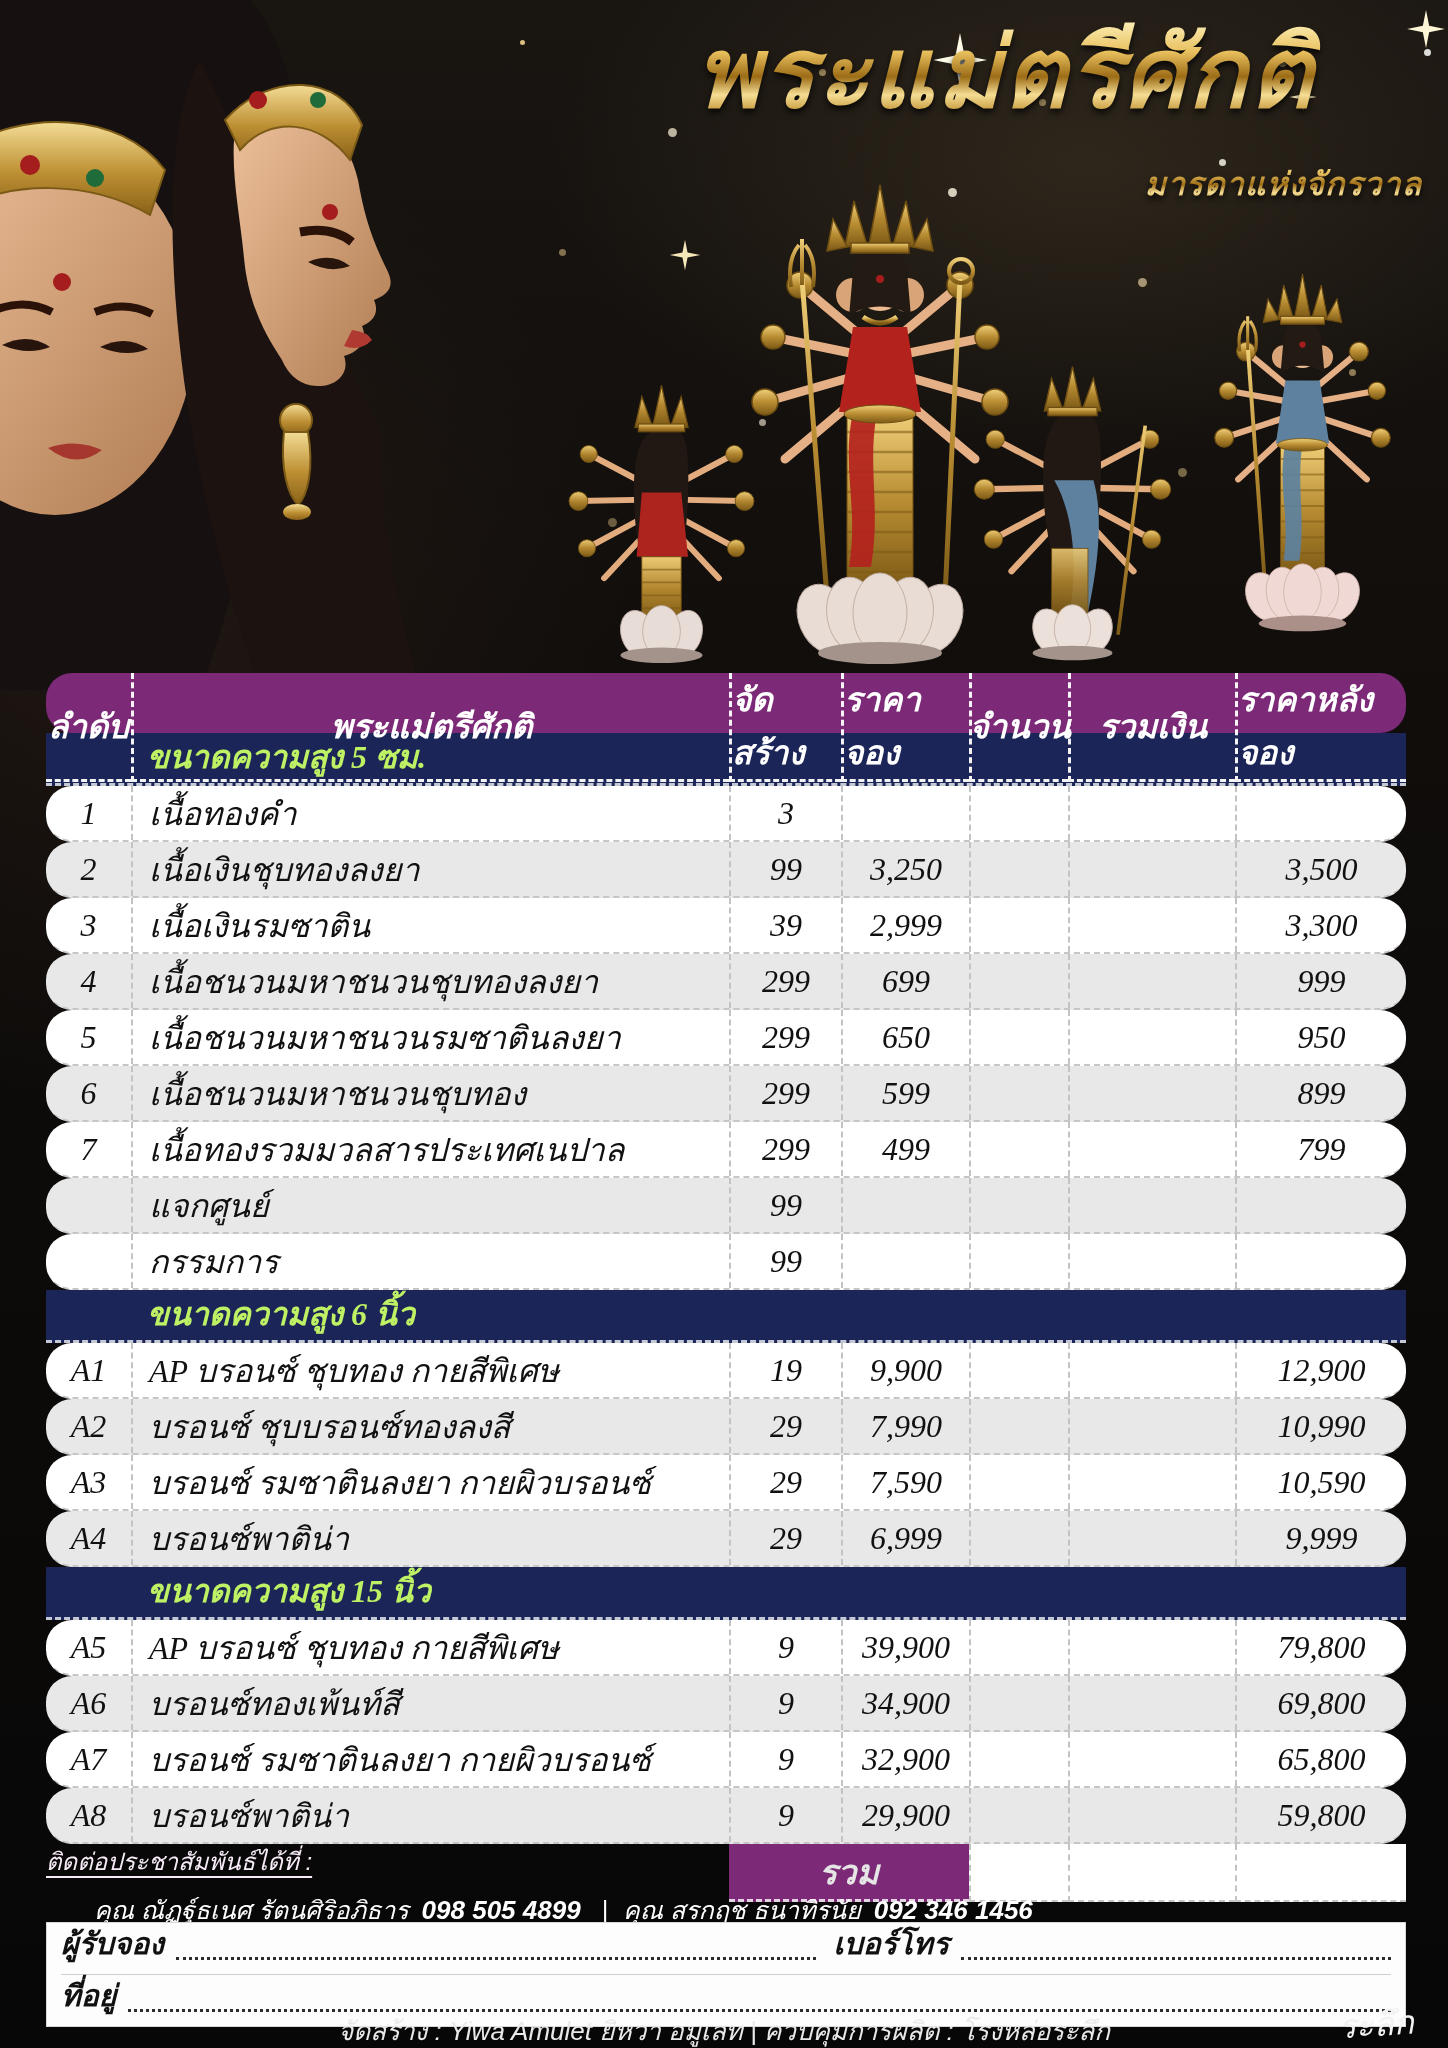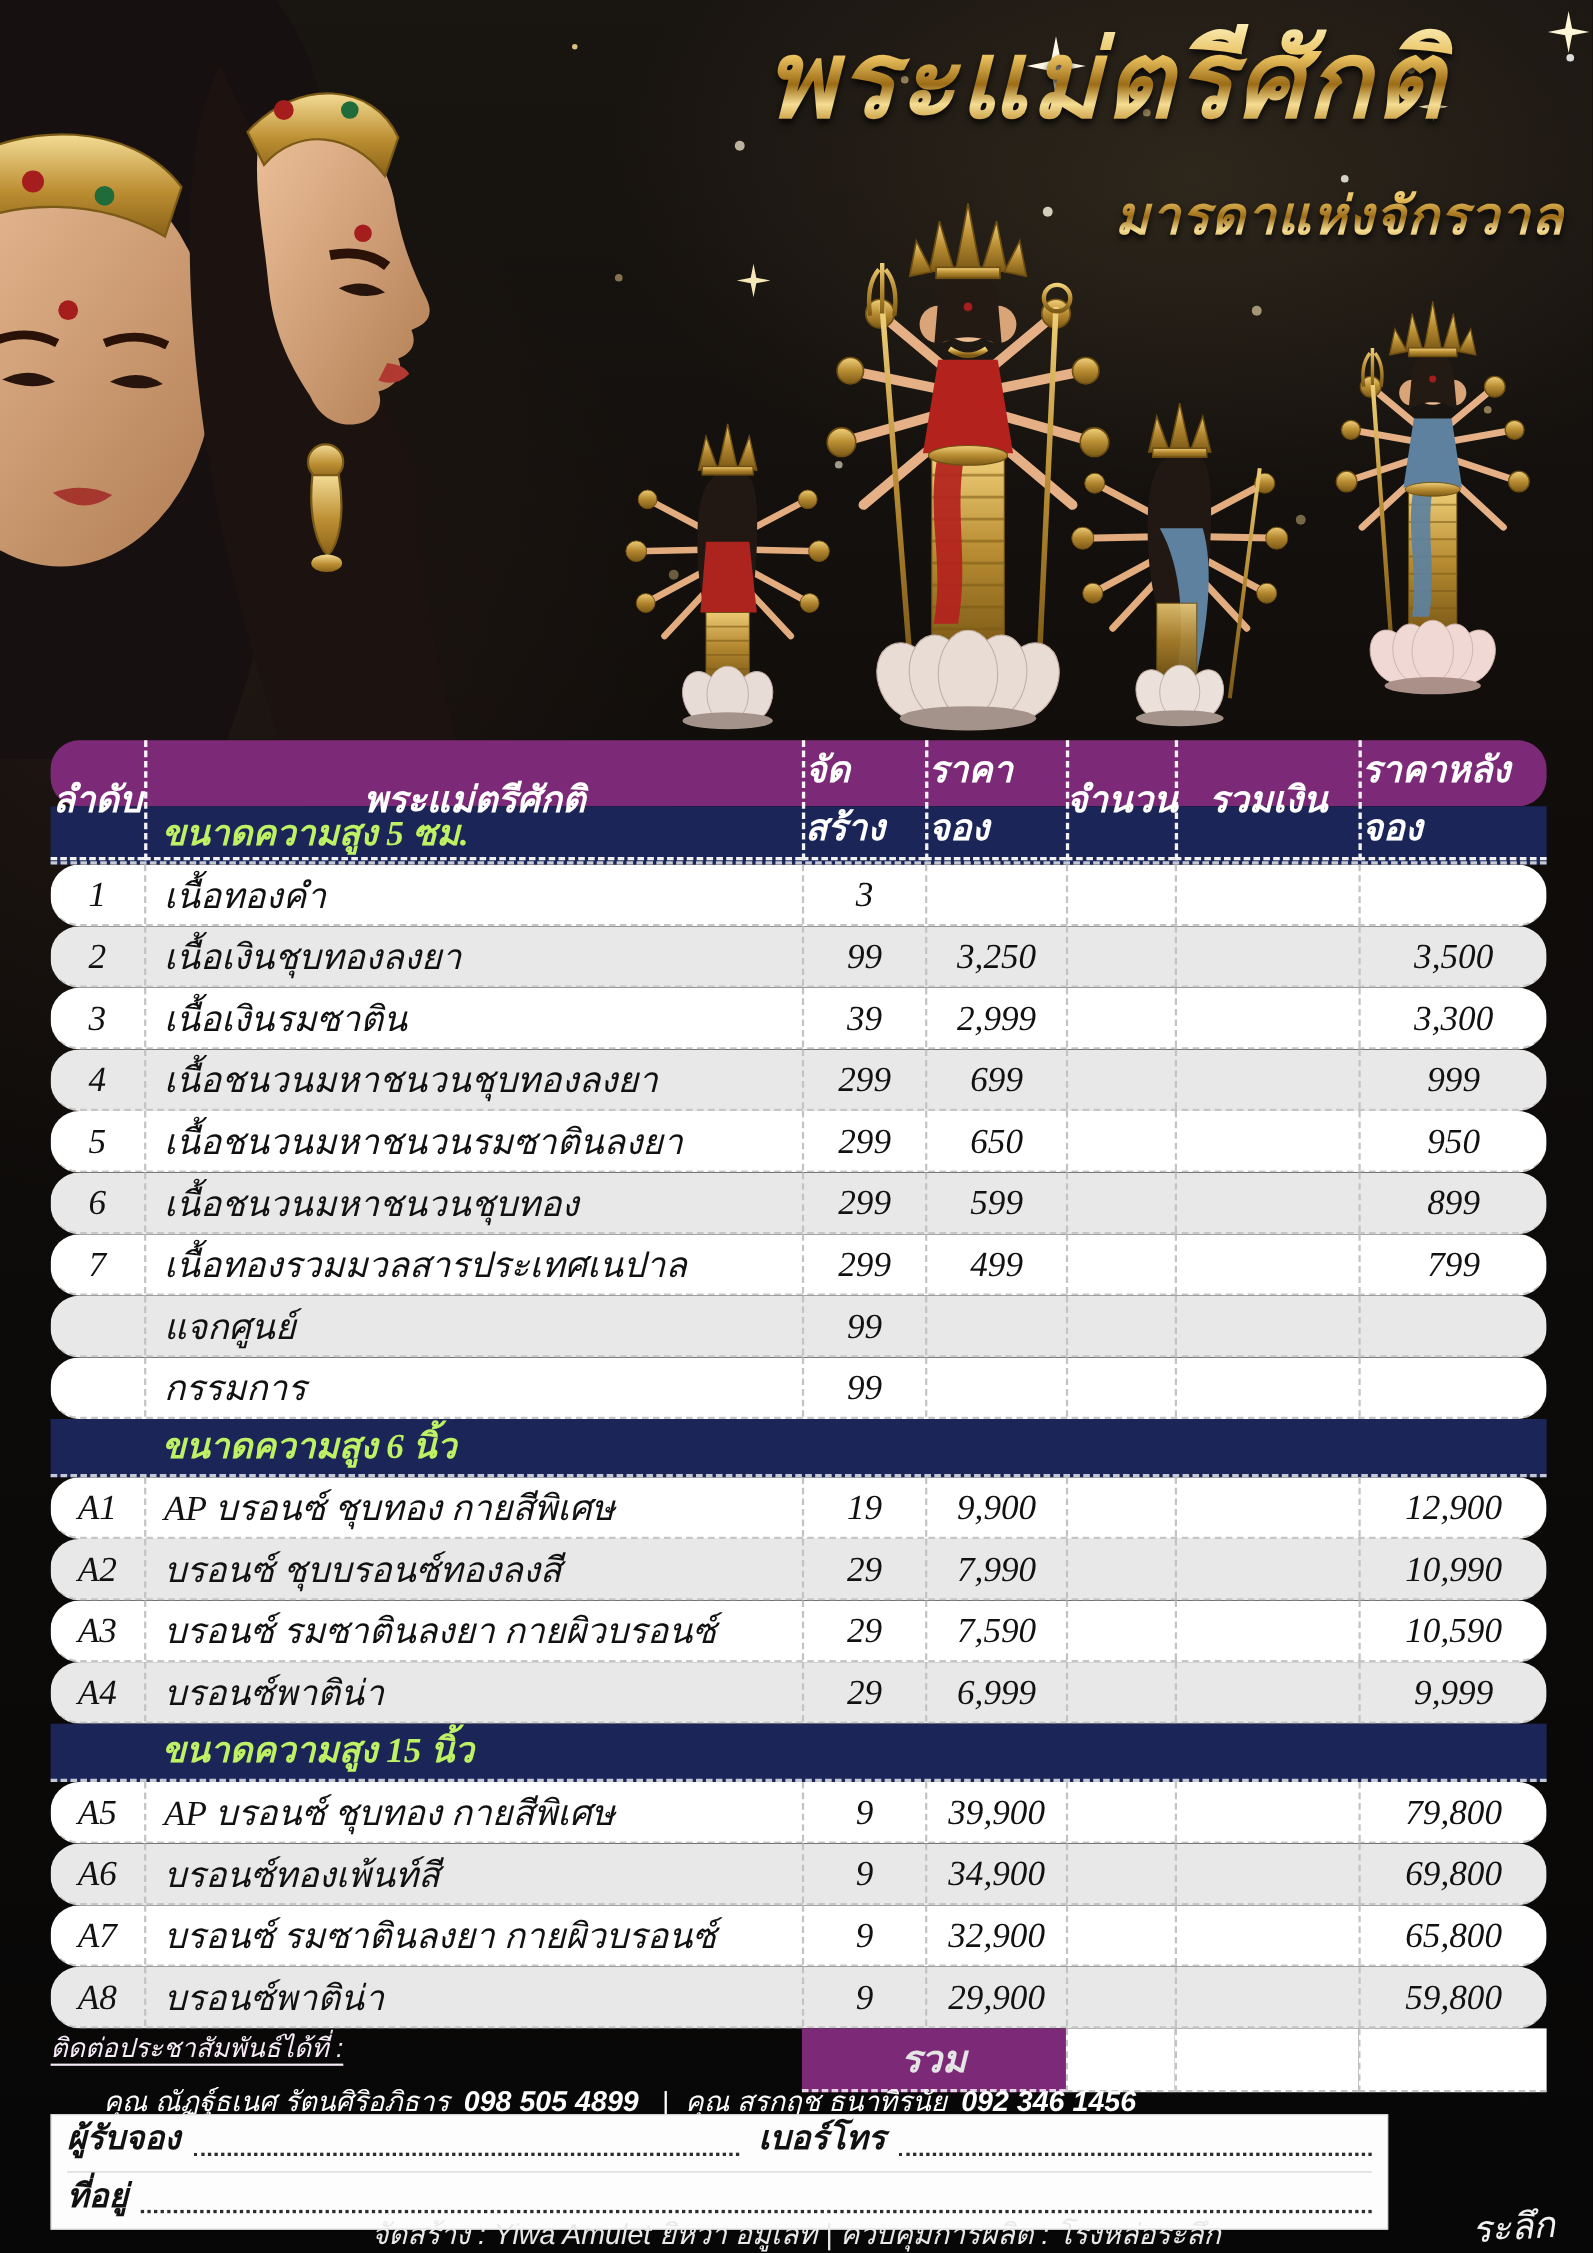--- a/index.html
+++ b/index.html
@@ -13,21 +13,21 @@
   }
   
   .banner{position:absolute;left:0;top:0;width:1448px;height:680px;}
   .gold-text{
     background:linear-gradient(180deg,#fdf3c0 0%,#e9c05e 30%,#9c6c16 52%,#f5dd93 68%,#b5811f 88%,#7d5712 100%);
     -webkit-background-clip:text;background-clip:text;color:transparent;
     filter:drop-shadow(0 4px 3px rgba(0,0,0,.75));
     font-weight:bold;font-style:italic;
   }
   .main-title{position:absolute;left:575px;top:18px;width:860px;text-align:center;font-size:98px;letter-spacing:2px;line-height:1.15;}
-  .sub-title{position:absolute;right:26px;top:158px;width:430px;text-align:right;font-size:48px;letter-spacing:1px;}
+  .sub-title{position:absolute;right:26px;top:158px;width:430px;text-align:right;font-size:32px;letter-spacing:1px;}
   .statue,.faces-art,.sparkle{position:absolute;}
   .bokeh{position:absolute;left:520px;top:40px;width:5px;height:5px;border-radius:50%;
     background:rgba(240,210,140,.9);
     box-shadow: 40px 210px 0 1px rgba(240,210,140,.5), 150px 90px 0 2px rgba(255,245,220,.7),
       300px 30px 0 1px rgba(240,210,140,.55), 430px 150px 0 2px rgba(255,250,230,.8),
       520px 60px 0 1px rgba(240,210,140,.5), 620px 240px 0 2px rgba(250,230,180,.6),
       700px 120px 0 1px rgba(255,255,240,.8), 760px 20px 0 2px rgba(240,210,140,.6),
       830px 330px 0 1px rgba(240,210,140,.55), 905px 10px 0 1px rgba(255,255,255,.85),
       660px 430px 0 2px rgba(240,210,140,.45), 240px 380px 0 1px rgba(255,245,220,.6),
       90px 480px 0 2px rgba(240,210,140,.4), 560px 560px 0 1px rgba(255,245,220,.6),
@@ -57,21 +57,21 @@
     font-size:34px;font-weight:bold;font-style:italic;border-bottom:3px dashed rgba(255,255,255,.8);}
   .t-cell{background:#fff;border-left:2px dashed #c3c3c3;border-bottom:2px dashed #c6c6c6;}
   
   .contact{position:absolute;left:0;top:-2px;width:680px;color:#fff;
     font-family:"Liberation Sans","DejaVu Sans",sans-serif;font-style:italic;}
   .contact-heading{font-size:24px;color:#f6ebf6;text-decoration:underline;text-underline-offset:6px;margin-bottom:9px;}
   .contact-line{font-size:25px;white-space:nowrap;margin-left:48px;}
   .contact-line b{font-size:26px;margin:0 6px;}
   .contact-line .sep{margin:0 8px;}
   
-  .form-box{position:absolute;left:46px;top:1922px;width:1216px;background:#fdfdfd;
+  .form-box{position:absolute;left:46px;top:1922px;width:1360px;background:#fdfdfd;
     border:1px solid #d7d7d7;box-sizing:border-box;padding:0 14px;}
   .form-row{display:flex;align-items:flex-end;height:44px;padding-bottom:7px;box-sizing:content-box;}
   .form-row + .form-row{border-top:1px solid #cfcfcf;}
   .form-label{font-size:30px;font-weight:bold;font-style:italic;color:#111;margin-right:12px;white-space:nowrap;}
   .dotline{flex:1;border-bottom:3px dotted #2c2c2c;height:0;margin-bottom:7px;}
   .dotline.short{flex:0 0 430px;}
   .form-label.second{margin-left:18px;}
   
   .footer-credit{position:absolute;left:0;top:2010px;width:1448px;text-align:center;color:#e9e9e9;
     font-family:"Liberation Sans","DejaVu Sans",sans-serif;font-style:italic;font-size:26px;}

